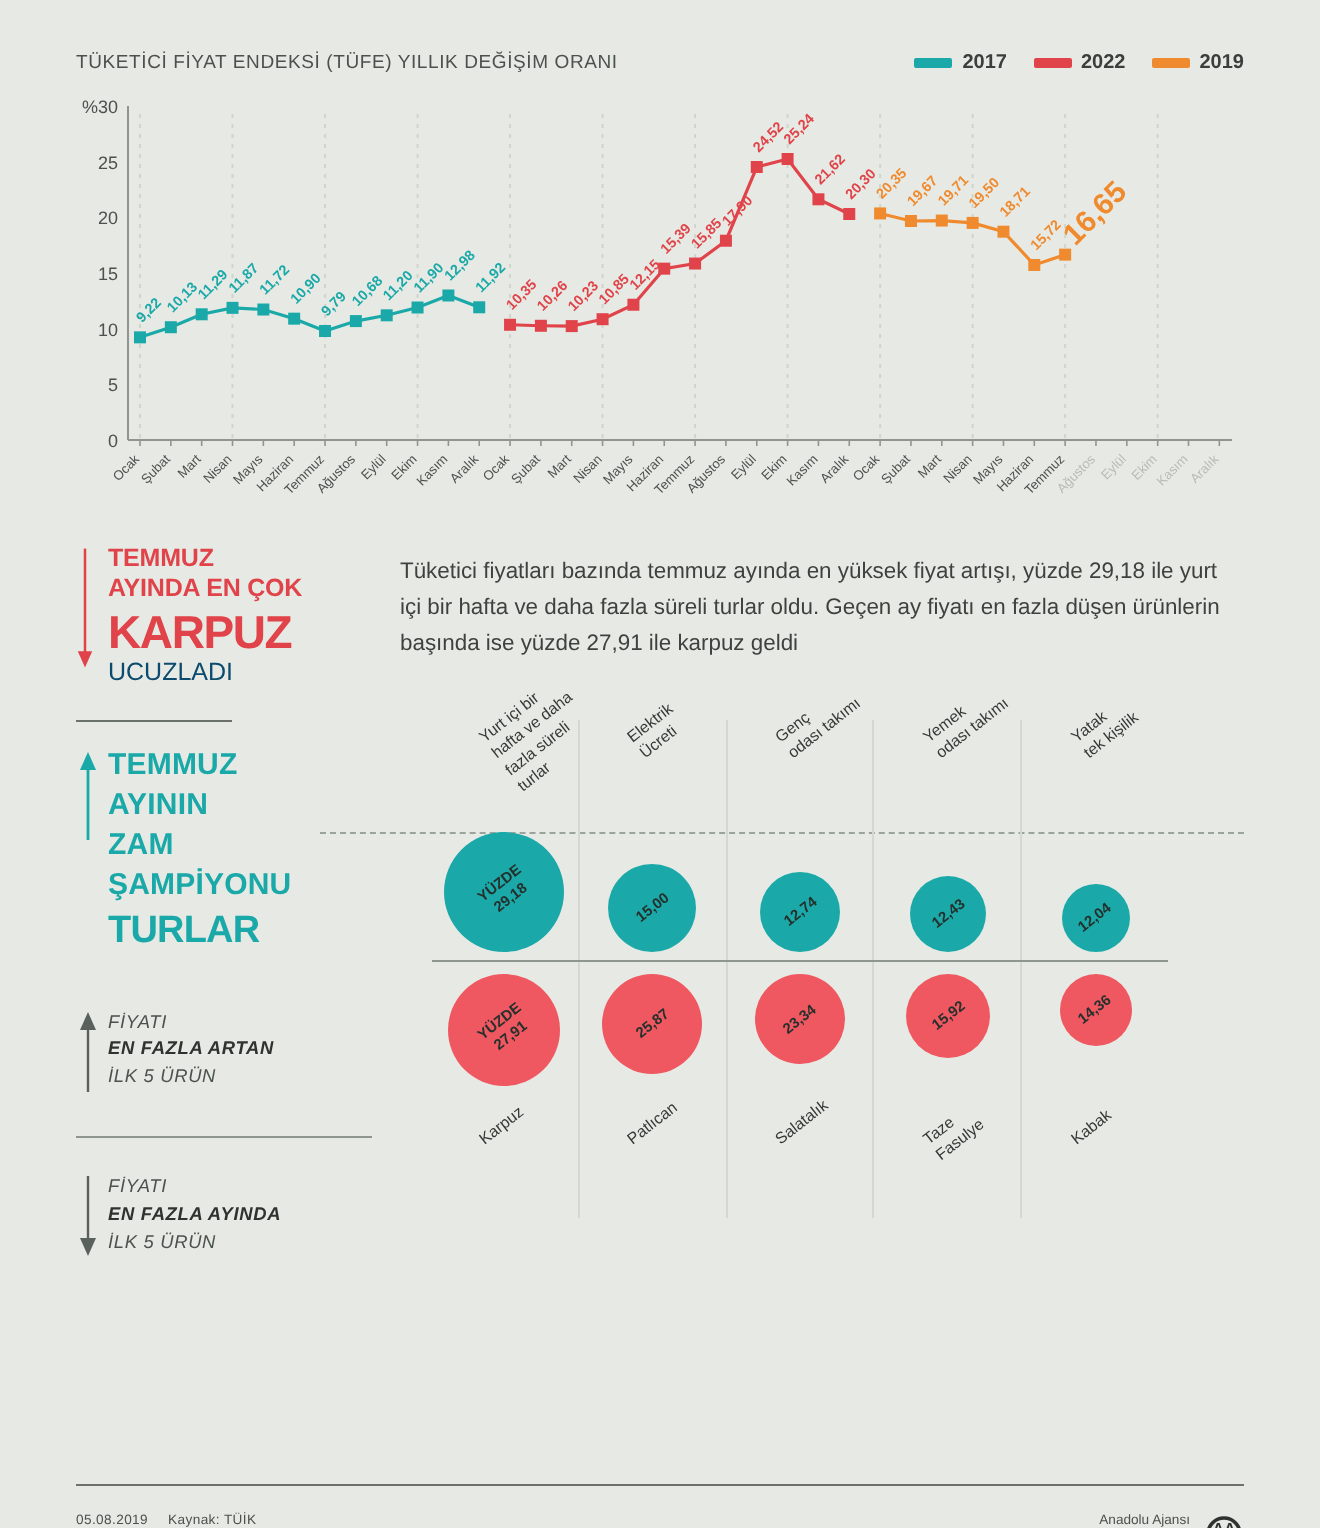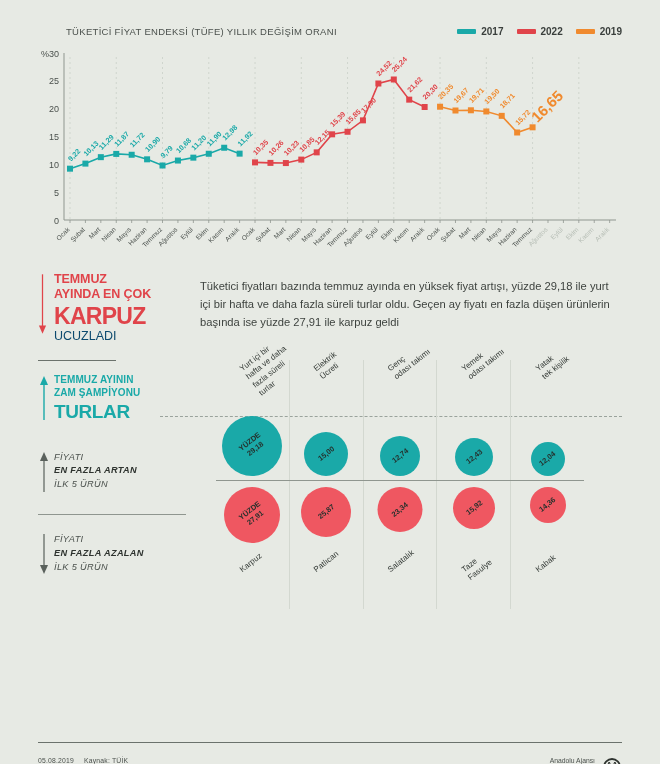--- a/index.html
+++ b/index.html
@@ -17,21 +17,21 @@
     font-size: 25px; font-weight: bold; color: #2e332f;
     letter-spacing: -0.6px; padding-top: 26px;
   }
   .subtitle {
     margin-top: 16px; font-size: 11.5px; line-height: 1.55; color: #3d423e;
     max-width: 430px;
   }
 
   
   .chart-head {
-    margin-top: 26px; display: flex; align-items: center; justify-content: space-between; margin-left: 28px;
+    margin-top: 26px; display: flex; align-items: center; justify-content: space-between;
   }
   .chart-title { font-size: 9.5px; letter-spacing: 0.3px; color: #4b514d; }
   .legend { display: flex; align-items: center; gap: 13px; }
   .legend-item { display: flex; align-items: center; gap: 5px; }
   .legend-swatch { width: 19px; height: 5px; border-radius: 1px; display: block; }
   .legend-label { font-size: 10px; font-weight: bold; color: #3a3f3c; }
 
   .chart-wrap { position: relative; margin-top: 8px; height: 215px; }
   .chart-svg { display: block; }
 
@@ -57,21 +57,21 @@
   .ucuzladi {
     font-size: 12.5px; font-weight: normal; color: #0c4a6e; padding-left: 16px;
   }
   .mid-body {
     flex: 1; font-size: 11.2px; line-height: 1.62; color: #3d423e; padding-left: 34px; padding-top: 9px;
   }
 
   .short-rule { width: 78px; border-top: 1.5px solid #6b726c; margin: 17px 0 12px 0; }
 
   .kicker2 {
-    font-size: 10px; font-weight: bold; color: #1aa9a8; line-height: 1.35;
+    font-size: 15px; font-weight: bold; color: #1aa9a8; line-height: 1.35;
     letter-spacing: 0.1px; padding-left: 16px;
   }
   .turlar {
     font-size: 19px; font-weight: bold; color: #1aa9a8; letter-spacing: -0.4px;
     padding-left: 16px; margin-top: 1px;
   }
   .arrow-up-teal { position: absolute; left: 1px; top: 3px; }
 
   .row-label { position: relative; padding-left: 16px; font-size: 9.2px; line-height: 1.5; letter-spacing: 0.35px; font-style: italic; }
   .row-label .l1 { color: #4b514d; }
@@ -338,21 +338,21 @@
       </div>
 
       <div class="hr-solid" style="width:148px; margin:22px 0 0 0;"></div>
 
       <div class="row-label" style="margin-top:18px;">
         <svg style="position:absolute;left:1px;top:1px;" width="10" height="40" viewBox="0 0 10 40">
           <line x1="5" y1="0" x2="5" y2="33" stroke="#5a615c" stroke-width="1.2"></line>
           <polygon points="5,40 1,31 9,31" fill="#5a615c"></polygon>
         </svg>
         <div class="l1">FİYATI</div>
-        <div class="l2">EN FAZLA AZALAN</div>
+        <div class="l2">EN FAZLA AYINDA</div>
         <div class="l3">İLK 5 ÜRÜN</div>
       </div>
     </div>
 
     <div class="panel" style="top:0;">
       <div class="panel-row" id="row-increase">
         <div class="cols" id="cols-increase">
             <div class="col">
               <div class="cap" style="top: 6px; margin-left: -14px;">Yurt içi bir
 hafta ve daha

